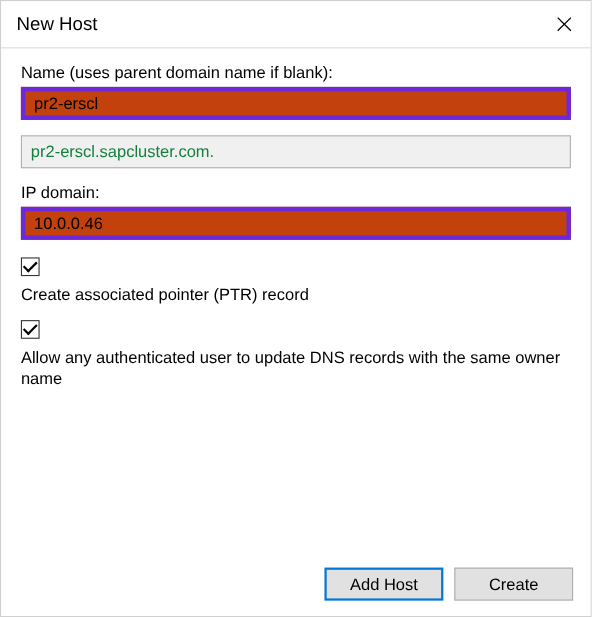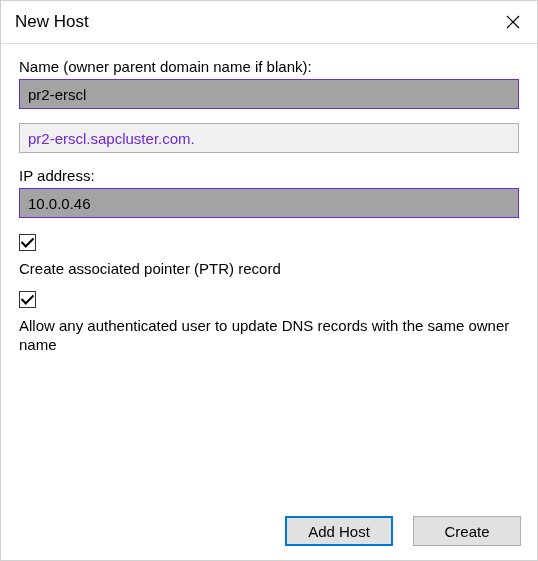--- a/index.html
+++ b/index.html
@@ -65,28 +65,28 @@
       display: block;
       font-size: 15px;
       margin-bottom: 4px;
     }
     .input {
       width: 100%;
       height: 30px;
       padding: 4px 8px;
       font-size: 15px;
       font-family: inherit;
-      border: 1px solid #6d28d9;
-      background: #a3a3a3;
+      border: 4px solid #6d28d9;
+      background: #c2410c;
       outline: none;
     }
     .input.readonly {
       background: #f0f0f0;
       border: 1px solid #b0b0b0;
-      color: #6d28d9;
+      color: #15803d;
     }
     .checkbox-row {
       display: flex;
       align-items: flex-start;
       margin-bottom: 10px;
       gap: 8px;
       flex-direction: column;
     }
     .checkbox {
       width: 17px;
@@ -111,21 +111,21 @@
       border-width: 0 2px 2px 0;
       transform: rotate(45deg);
     }
     .checkbox-label {
       font-size: 15px;
       line-height: 1.3;
     }
     .button-row {
       display: flex;
       justify-content: flex-end;
-      gap: 20px;
+      gap: 10px;
       padding: 12px 16px 14px 16px;
       margin-left: 32px;
     }
     .btn {
       min-width: 108px;
       height: 30px;
       font-size: 15px;
       font-family: inherit;
       background: #e1e1e1;
       border: 1px solid #adadad;
@@ -148,30 +148,30 @@
         <line x1="1" y1="1" x2="13" y2="13" stroke="#000" stroke-width="1.2"></line>
         <line x1="13" y1="1" x2="1" y2="13" stroke="#000" stroke-width="1.2"></line>
       </svg>
     </span>
   </div>
   <hr class="divider">
 
   <div class="content">
 
     <div class="field">
-      <label class="field-label">Name (owner parent domain name if blank):</label>
+      <label class="field-label">Name (uses parent domain name if blank):</label>
       <input type="text" class="input" value="pr2-erscl" style="">
     </div>
 
     <div class="field">
       <input type="text" class="input readonly" readonly="" value="pr2-erscl.sapcluster.com." style="">
     </div>
 
     <div class="field">
-      <label class="field-label">IP address:</label>
+      <label class="field-label">IP domain:</label>
       <input type="text" class="input" value="10.0.0.46" style="">
     </div>
 
     <div class="checkbox-row">
       <div class="checkbox checked"></div>
       <span class="checkbox-label">Create associated pointer (PTR) record</span>
     </div>
 
     <div class="checkbox-row">
       <div class="checkbox checked"></div>

